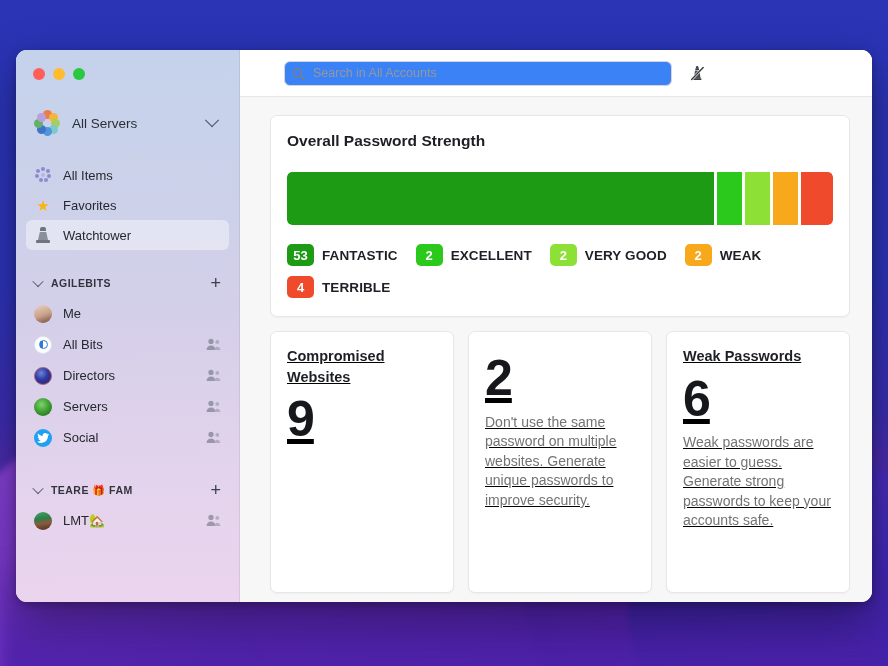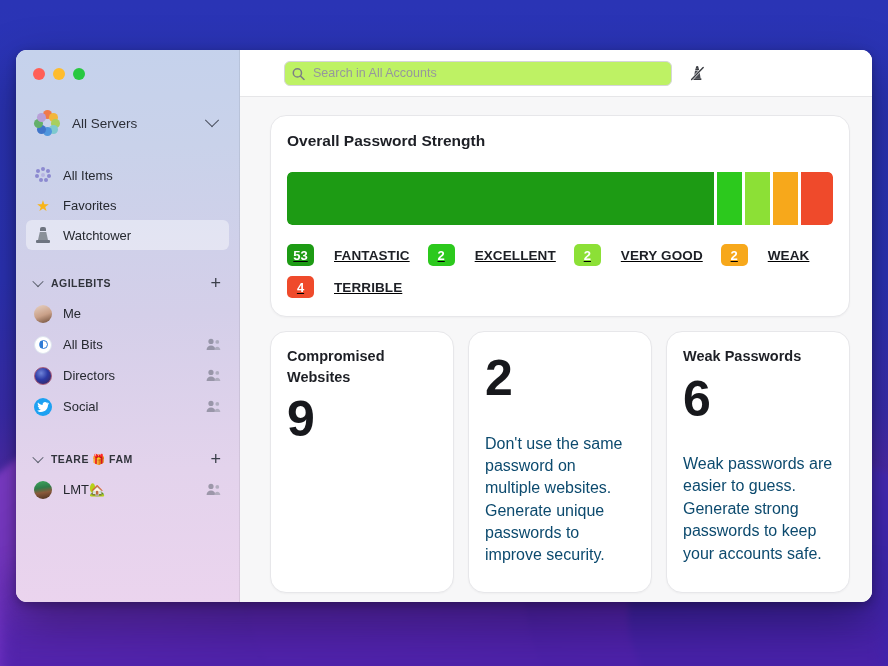--- a/index.html
+++ b/index.html
@@ -207,21 +207,21 @@
   }
   .search-wrap {
     position: relative;
     width: 388px; height: 25px;
     margin-left: 30px;
   }
   .search-input {
     width: 100%; height: 100%;
     border: 1px solid #d5d5d9;
     border-radius: 6px;
-    background: #bef264;
+    background: #3b82f6;
     padding: 0 8px 0 28px;
     font-size: 12.5px; color: #2b2d33;
     font-family: "Liberation Sans", sans-serif;
     outline: none;
   }
   .search-input::placeholder { color: #96979d; }
   .search-ico {
     position: absolute; left: 8px; top: 50%; transform: translateY(-50%);
     width: 13px; height: 13px; pointer-events: none;
   }
@@ -255,21 +255,21 @@
   }
 
   #content {
     flex: 1; overflow: hidden;
     padding: 18px 22px 0 30px;
   }
 
   .card {
     background: #fff;
     border: 1px solid #e7e7ea;
-    border-radius: 16px;
+    border-radius: 7px;
     box-shadow: 0 1px 2px rgba(0,0,0,.035);
   }
 
   #strength-card { padding: 16px 16px 18px 16px; }
   .card-title { font-size: 15.5px; font-weight: bold; color: #1d1f25; }
 
   .bar {
     margin-top: 22px;
     height: 53px;
     display: flex; gap: 3px;
@@ -278,47 +278,48 @@
   }
   .bar-seg:first-child { border-radius: 5px 0 0 5px; }
   .bar-seg:last-child { border-radius: 0 5px 5px 0; }
 
   .legend {
     margin-top: 19px;
     display: flex; flex-wrap: wrap;
     gap: 10px 18px;
     align-items: center;
   }
-  .leg { display: flex; align-items: center; gap: 20px; text-decoration: underline; }
+  .leg { display: flex; align-items: center; gap: 8px; }
   .leg-badge {
     min-width: 27px; height: 22px;
     border-radius: 5px;
     display: flex; align-items: center; justify-content: center;
     color: #fff; font-size: 13px; font-weight: bold;
     padding: 0 6px;
   }
   .leg-text { font-size: 13.5px; font-weight: bold; color: #1d1f25; letter-spacing: .1px; }
 
   #cards-row {
     margin-top: 14px;
     display: grid;
     grid-template-columns: repeat(3, 1fr);
     gap: 14px;
+    text-decoration: underline;
   }
   .stat-card { padding: 14px 16px 18px 16px; min-height: 262px; }
   .stat-title {
     font-size: 14.5px; font-weight: bold; color: #1d1f25; line-height: 1.42;
   }
   .stat-num {
     font-size: 50px; font-weight: bold; color: #17181c;
     line-height: 1.05; margin-top: 6px; letter-spacing: -1px;
   }
   .stat-desc {
-    margin-top: 28px;
-    font-size: 16px; line-height: 1.4; color: #0c4a6e;
+    margin-top: 8px;
+    font-size: 14px; line-height: 1.4; color: #737373;
   }
 </style>
 </head>
 <body>
 
 <div id="wallpaper">
   <div class="wp-base"></div>
   <div class="wp-shape wp-cyan"></div>
   <div class="wp-shape wp-magenta"></div>
   <div class="wp-shape wp-violet-l"></div>
@@ -422,20 +423,32 @@
       <span class="share-ico">
         <svg width="15" height="13" viewBox="0 0 15 13">
             <circle cx="5" cy="3.4" r="2.6" fill="#5c616d"></circle>
             <path d="M0.6 12c0-2.6 2-4.4 4.4-4.4S9.4 9.4 9.4 12z" fill="#5c616d"></path>
             <circle cx="11.3" cy="3.9" r="1.9" fill="#878c97"></circle>
             <path d="M8.3 12c0-2 1.3-3.3 3-3.3s3 1.3 3 3.3z" fill="#878c97"></path>
           </svg>
       </span>
     </div>
 
+    <div class="vault-item">
+      <span class="vault-av" style="background:radial-gradient(circle at 42% 36%,#7dd46a 0%,#3f9e33 48%,#1f5d19 100%);"></span>
+      <span class="vault-label">Servers</span>
+      <span class="share-ico">
+        <svg width="15" height="13" viewBox="0 0 15 13">
+            <circle cx="5" cy="3.4" r="2.6" fill="#5c616d"></circle>
+            <path d="M0.6 12c0-2.6 2-4.4 4.4-4.4S9.4 9.4 9.4 12z" fill="#5c616d"></path>
+            <circle cx="11.3" cy="3.9" r="1.9" fill="#878c97"></circle>
+            <path d="M8.3 12c0-2 1.3-3.3 3-3.3s3 1.3 3 3.3z" fill="#878c97"></path>
+          </svg>
+      </span>
+    </div>
 
     <div class="vault-item">
       <span class="vault-av" style="background:#1da1f2;display:flex;align-items:center;justify-content:center;">
         <svg width="12" height="10" viewBox="0 0 12 10">
             <path d="M11.6 1.2c-.4.2-.9.3-1.4.4.5-.3.9-.8 1.1-1.4-.5.3-1 .5-1.5.6C9.3.3 8.7 0 8 0 6.7 0 5.6 1.1 5.6 2.4c0 .2 0 .4.1.5C3.8 2.8 2.1 1.9 1 .5c-.2.4-.3.8-.3 1.2 0 .8.4 1.5 1.1 2-.4 0-.8-.1-1.1-.3 0 1.2.8 2.1 1.9 2.4-.2.1-.4.1-.6.1-.2 0-.3 0-.5-.1.3 1 1.2 1.7 2.3 1.7-.8.7-1.9 1-3 1-.2 0-.4 0-.6 0C1.3 9.5 2.6 10 4 10c4.5 0 7-3.7 7-7v-.3c.5-.3.9-.8 1.2-1.3z" fill="#fff"></path>
           </svg>
       </span>
       <span class="vault-label">Social</span>
       <span class="share-ico">
         <svg width="15" height="13" viewBox="0 0 15 13">

